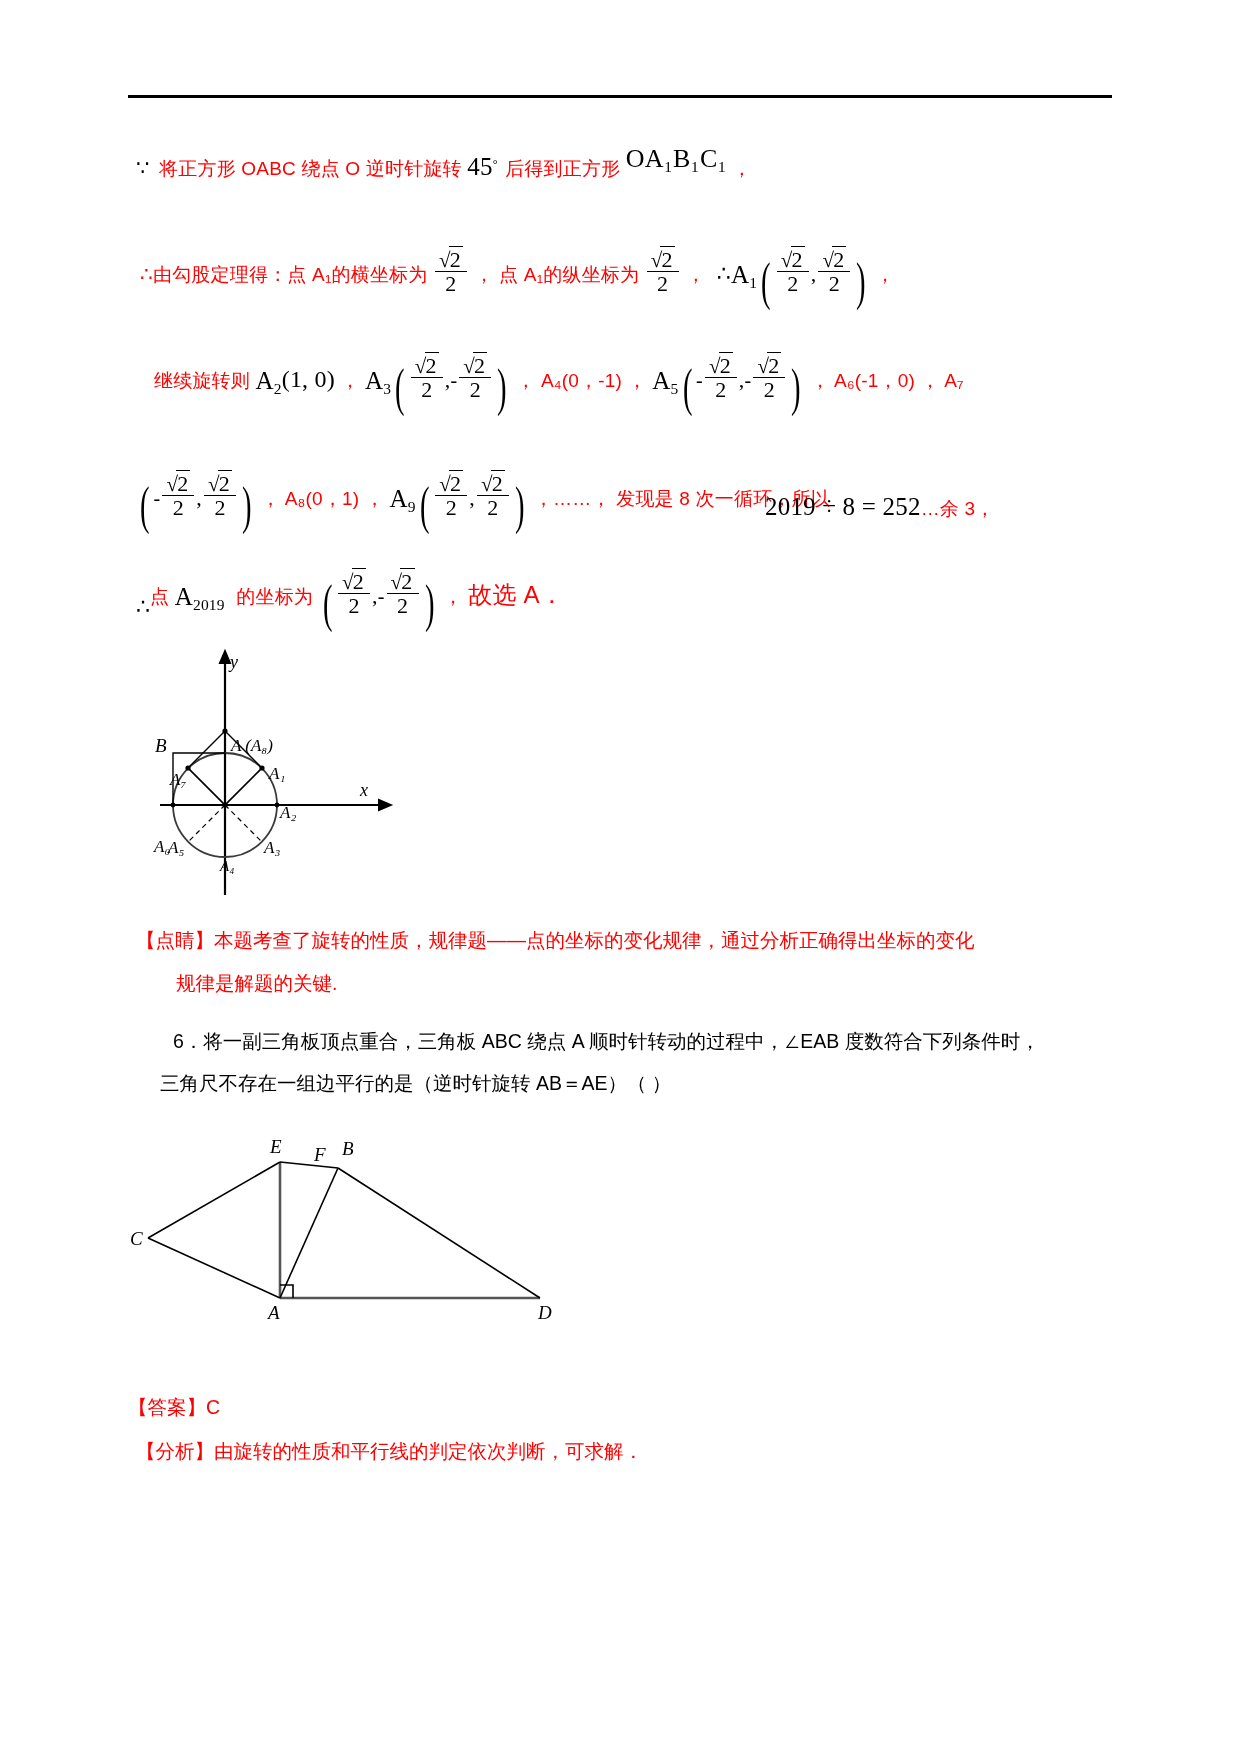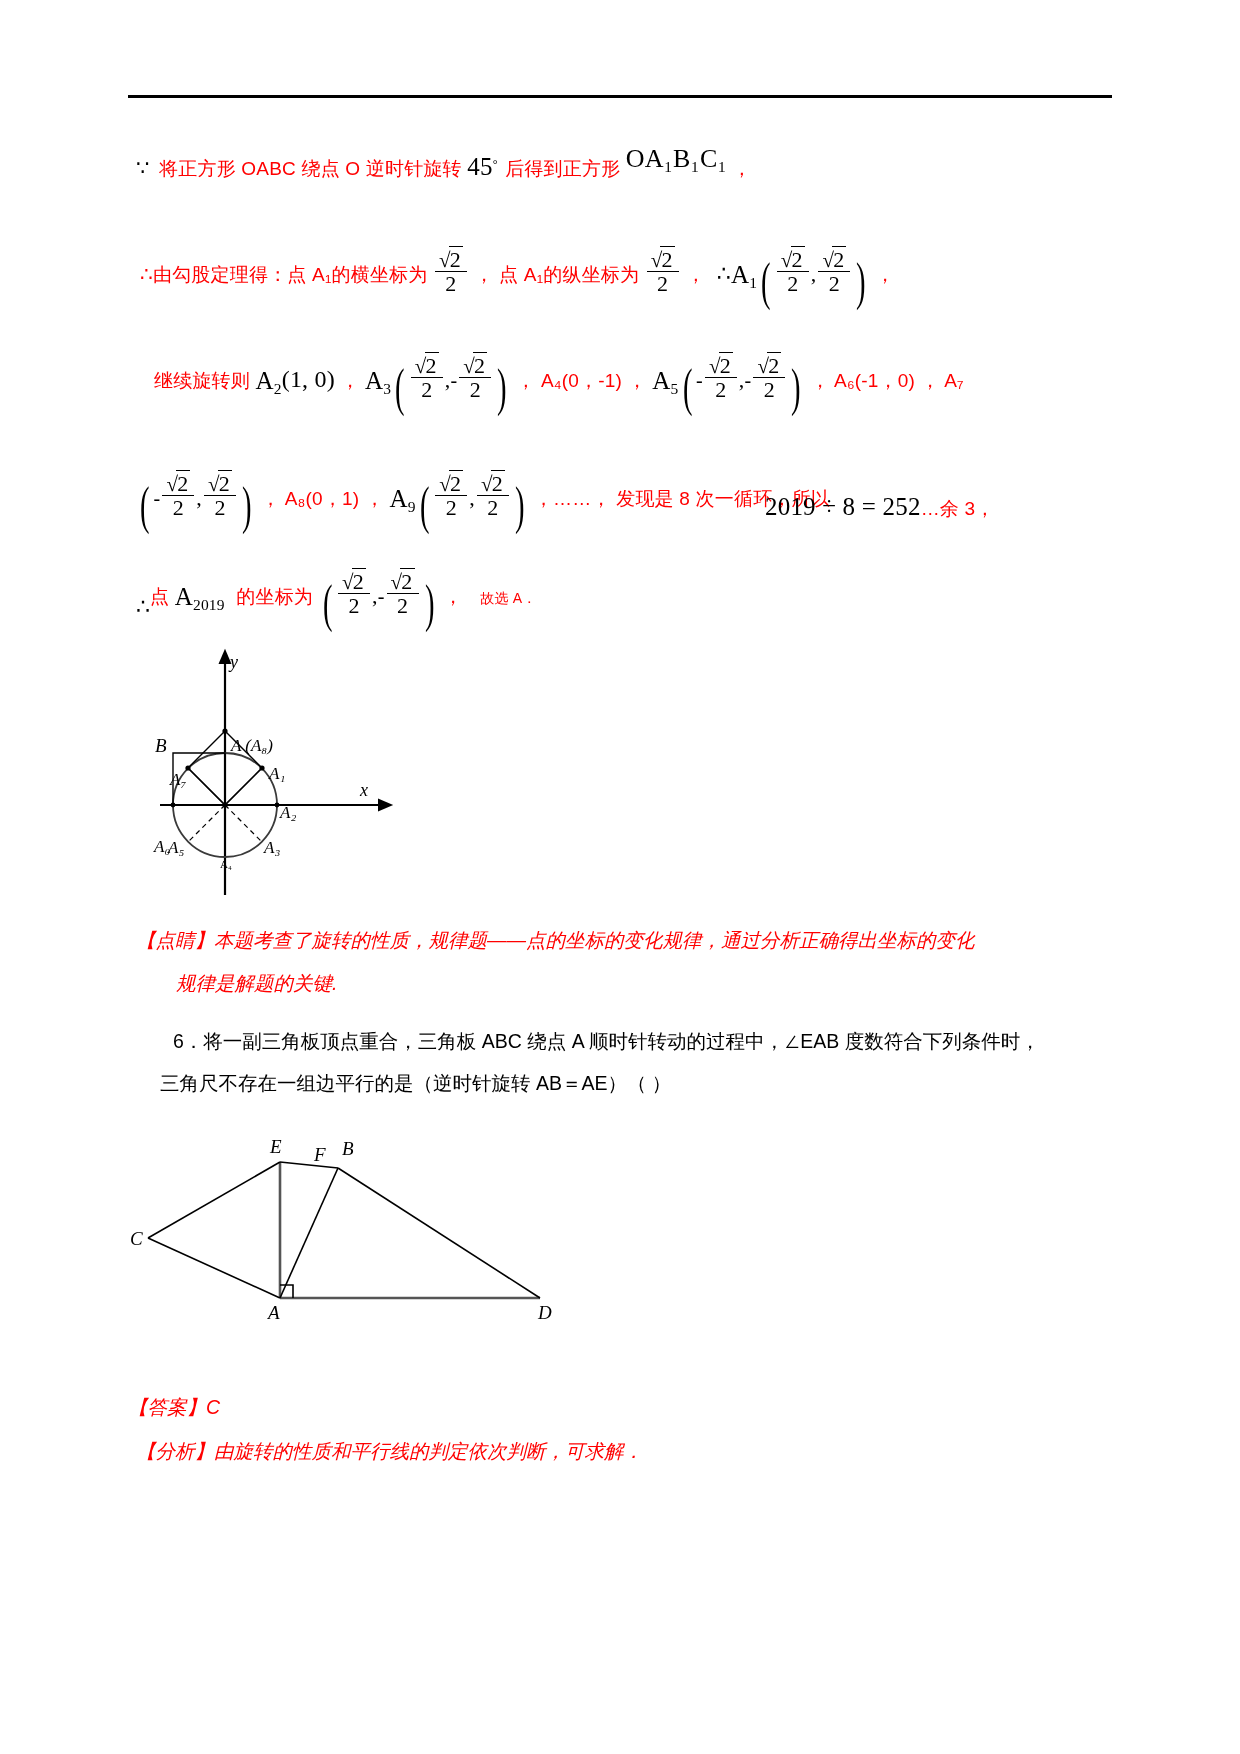--- a/index.html
+++ b/index.html
@@ -97,21 +97,21 @@
     white-space: nowrap;
   }
   .cn { font-family: "Liberation Sans", sans-serif; }
 
   .body-text {
     position: absolute;
     font-size: 19.5px;
     line-height: 30px;
     color: #000;
   }
-  .body-text.rd { color: #FF0000; font-style: italic; }
+  .body-text.rd { color: #FF0000; }
 
   
   .fig { position: absolute; }
 </style>
 </head>
 <body>
 
 <div class="page">
 
   <div class="top-rule"></div>
@@ -163,21 +163,21 @@
   <div class="line" style="left:765px; top:493px;">
     <span class="mathserif blk" style="font-size:25px;">2019 ÷ 8 = 252</span><span class="red" style="font-size:19px;">…余 3</span><span class="red" style="font-size:19px;">，</span>
   </div>
 
   <div class="line" style="left:150px; top:568px;">
     <span class="red cn" style="font-size:19px;">点</span>
     <span class="pt blk" style="font-size:25px;"><span>A</span><sub>2019</sub></span>
     <span class="red cn" style="font-size:19px; margin-left:6px;">的坐标为</span>
     <span class="paren blk">(</span><span class="frac blk"><span class="num"><span class="sqrt"><span class="rad">√</span><span class="rnd">2</span></span></span><span class="den">2</span></span><span class="mathserif blk" style="font-size:22px;">,</span><span class="mathserif blk" style="font-size:20px;">-</span><span class="frac blk"><span class="num"><span class="sqrt"><span class="rad">√</span><span class="rnd">2</span></span></span><span class="den">2</span></span><span class="paren blk">)</span>
     <span class="red" style="font-size:19px;">，</span>
-    <span class="red cn" style="font-size:14px;margin-left:12px;">故选 A．</span>
+    <span class="red cn" style="font-size:24px;">故选 A．</span>
   </div>
   <div class="line" style="left:136px; top:594px;">
     <span class="mathserif blk" style="font-size:22px;">∴</span>
   </div>
 
   <div class="fig" style="left:130px; top:640px; width:330px; height:280px;">
     <svg width="330" height="280" viewBox="0 0 330 280" xmlns="http://www.w3.org/2000/svg">
       <defs>
         <marker id="arrHead" markerWidth="9" markerHeight="9" refX="1" refY="3" orient="auto">
           <path d="M0,0 L0,6 L7,3 z" fill="#000"></path>
@@ -214,21 +214,21 @@
     <div style="position:absolute; left:230px; top:140px; font-family:'Liberation Serif',serif; font-style:italic; font-size:18px;">x</div>
     <div style="position:absolute; left:100px; top:12px; font-family:'Liberation Serif',serif; font-style:italic; font-size:18px;">y</div>
     <div style="position:absolute; left:25px; top:95px; font-family:'Liberation Serif',serif; font-style:italic; font-size:19px;">B</div>
     <div style="position:absolute; left:101px; top:96px; font-family:'Liberation Serif',serif; font-style:italic; font-size:17px;">A (A₈)</div>
     <div style="position:absolute; left:139px; top:124px; font-family:'Liberation Serif',serif; font-style:italic; font-size:17px;">A₁</div>
     <div style="position:absolute; left:40px; top:130px; font-family:'Liberation Serif',serif; font-style:italic; font-size:17px;">A₇</div>
     <div style="position:absolute; left:24px; top:163px; font-family:'Liberation Serif',serif; font-style:italic; font-size:17px;margin-top:34px;">A₀</div>
     <div style="position:absolute; left:150px; top:163px; font-family:'Liberation Serif',serif; font-style:italic; font-size:17px;">A₂</div>
     <div style="position:absolute; left:38px; top:198px; font-family:'Liberation Serif',serif; font-style:italic; font-size:17px;">A₅</div>
     <div style="position:absolute; left:134px; top:198px; font-family:'Liberation Serif',serif; font-style:italic; font-size:17px;">A₃</div>
-    <div style="position:absolute; left:90px; top:218px; font-family:'Liberation Serif',serif; font-size:11px;">A₄</div>
+    <div style="position:absolute; left:90px; top:218px; font-family:'Liberation Serif',serif; font-style:italic; font-size:15px;">A₄</div>
   </div>
 
   <div class="body-text rd" style="left:136px; top:925px; width:960px;">
     <div>
       <span>【点睛】</span><span>本题考查了旋转的性质，规律题——点的坐标的变化规律，通过分析正确得出坐标的变化</span>
     </div>
   </div>
   <div class="body-text rd" style="left:136px; top:968px;margin-left:40px;">
     <span>规律是解题的关键.</span>
   </div>

